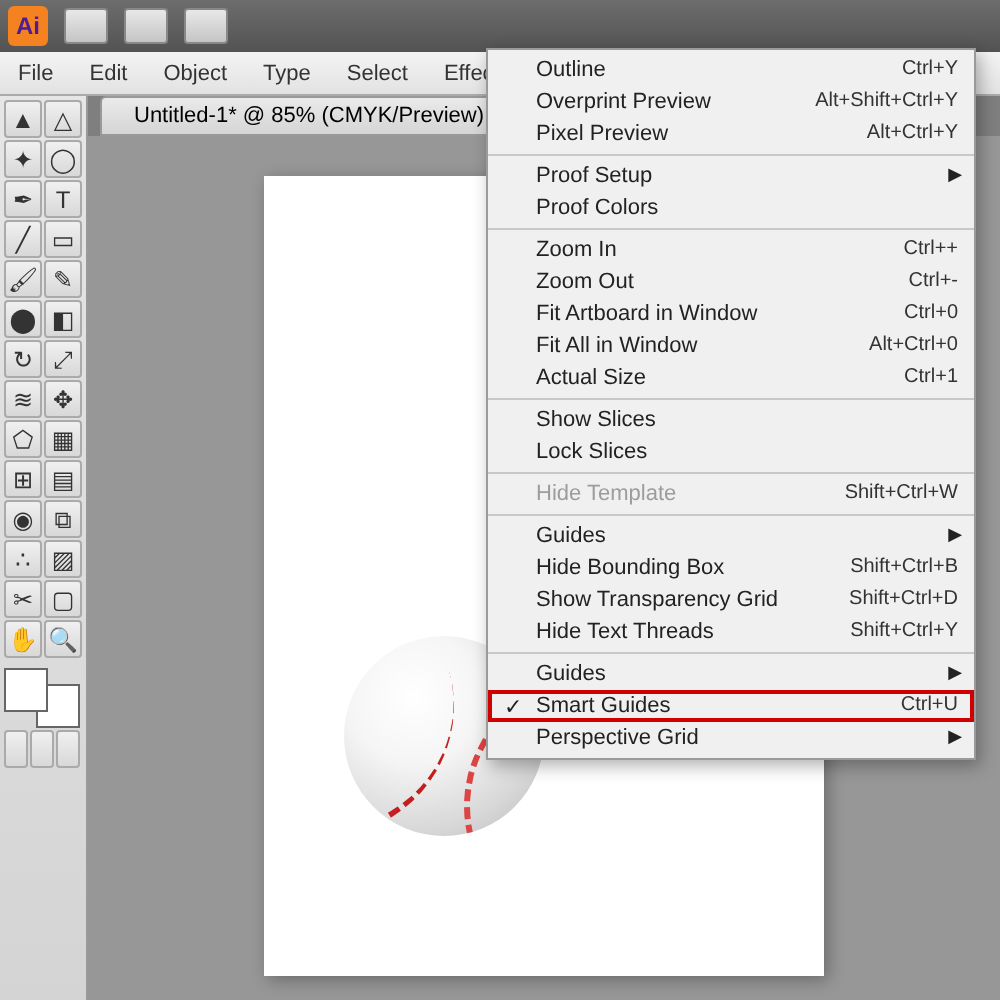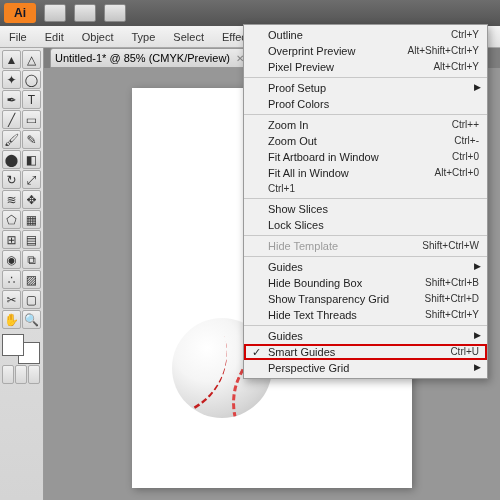--- a/index.html
+++ b/index.html
@@ -1,32 +1,32 @@
 <!DOCTYPE html>
 <html><head>
 <meta charset="utf-8">
 <style>
 *{margin:0;padding:0;box-sizing:border-box;font-family:Tahoma,Arial,sans-serif;font-size:11px}
 body{background:#fff;width:500px;height:500px;overflow:hidden;position:relative}
 .topbar{background:linear-gradient(#6d6d6d,#535353);height:26px;display:flex;align-items:center;padding:0 4px;gap:8px}
-.logo{width:32px;height:20px;background:#f58220;border-radius:3px;color:#0f172a;font-weight:bold;font-size:12px;display:flex;align-items:center;justify-content:center}
+.logo{width:20px;height:20px;background:#f58220;border-radius:3px;color:#4c1d95;font-weight:bold;font-size:12px;display:flex;align-items:center;justify-content:center}
 .tbtn{width:22px;height:18px;background:linear-gradient(#e8e8e8,#c5c5c5);border:1px solid #888;border-radius:2px}
 .menubar{background:linear-gradient(#f4f4f4,#e2e2e2);height:22px;display:flex;align-items:center;border-bottom:1px solid #aaa}
 .mitem{padding:3px 9px;color:#333;cursor:default}
 .mitem.hl{border:2px solid #d10000;padding:1px 7px}
 .workspace{position:absolute;top:48px;left:0;right:0;bottom:0;background:#949494;display:flex}
 .tools{width:44px;background:linear-gradient(#e6e6e6,#d4d4d4);border-right:1px solid #999;display:flex;flex-direction:column;padding:2px;gap:1px}
 .trow{display:flex;gap:1px}
 .tool{width:19px;height:19px;background:linear-gradient(#f0f0f0,#d8d8d8);border:1px solid #aaa;border-radius:2px;display:flex;align-items:center;justify-content:center;font-size:12px;color:#333}
 .swatch{width:38px;height:30px;margin-top:4px;position:relative}
 .swf{width:22px;height:22px;border:1px solid #666;background:#fff;position:absolute;top:0;left:0}
 .swb{width:22px;height:22px;border:1px solid #666;background:#fff;position:absolute;bottom:0;right:0}
 .canvas-wrap{flex:1;display:flex;flex-direction:column}
 .tabbar{height:20px;background:#7f7f7f;display:flex;align-items:end;padding-left:6px}
-.tab{background:linear-gradient(#eaeaea,#d5d5d5);padding:3px 4px;border-radius:3px 3px 0 0;border:1px solid #999;font-size:10px;display:flex;align-items:center;gap:6px}
+.tab{background:linear-gradient(#eaeaea,#d5d5d5);padding:3px 16px;border-radius:3px 3px 0 0;border:1px solid #999;font-size:10px;display:flex;align-items:center;gap:6px}
 .tabx{color:#888;font-size:10px}
 .canvas{flex:1;background:#979797;display:flex;justify-content:center;padding-top:20px}
 .artboard{width:280px;height:400px;background:#fff;box-shadow:2px 2px 8px rgba(0,0,0,.3);position:relative}
 .ball{width:100px;height:100px;border-radius:50%;background:radial-gradient(circle at 35% 30%,#fff 0%,#f5f5f5 35%,#d8d8d8 70%,#b8b8b8 100%);position:absolute;left:40px;top:230px;overflow:hidden}
 .seam{position:absolute;width:130px;height:130px;border:2px dashed #c41e1e;border-radius:50%;border-width:0 0 3px 3px}
 .seam1{left:-75px;top:-30px;transform:rotate(-15deg)}
 .seam2{right:-90px;top:20px;transform:rotate(25deg);border-color:#d44}
 .dropdown{position:absolute;left:243px;top:24px;width:245px;background:#f0f0f0;border:1px solid #9a9a9a;box-shadow:2px 3px 8px rgba(0,0,0,.3);z-index:100}
 .dsec{border-bottom:1px solid #c8c8c8;padding:2px 0}
 .dsec:last-child{border-bottom:none}
@@ -179,20 +179,21 @@
       </div>
       <div class="ditem">
         <span class="lbl">Fit Artboard in Window</span>
         <span class="sc">Ctrl+0</span>
       </div>
       <div class="ditem">
         <span class="lbl">Fit All in Window</span>
         <span class="sc">Alt+Ctrl+0</span>
       </div>
       <div class="ditem">
+        <span class="lbl">Actual Size</span>
         <span class="sc">Ctrl+1</span>
       </div>
     </div>
     <div class="dsec">
       <div class="ditem">
         <span class="lbl">Show Slices</span>
       </div>
       <div class="ditem">
         <span class="lbl">Lock Slices</span>
       </div>

